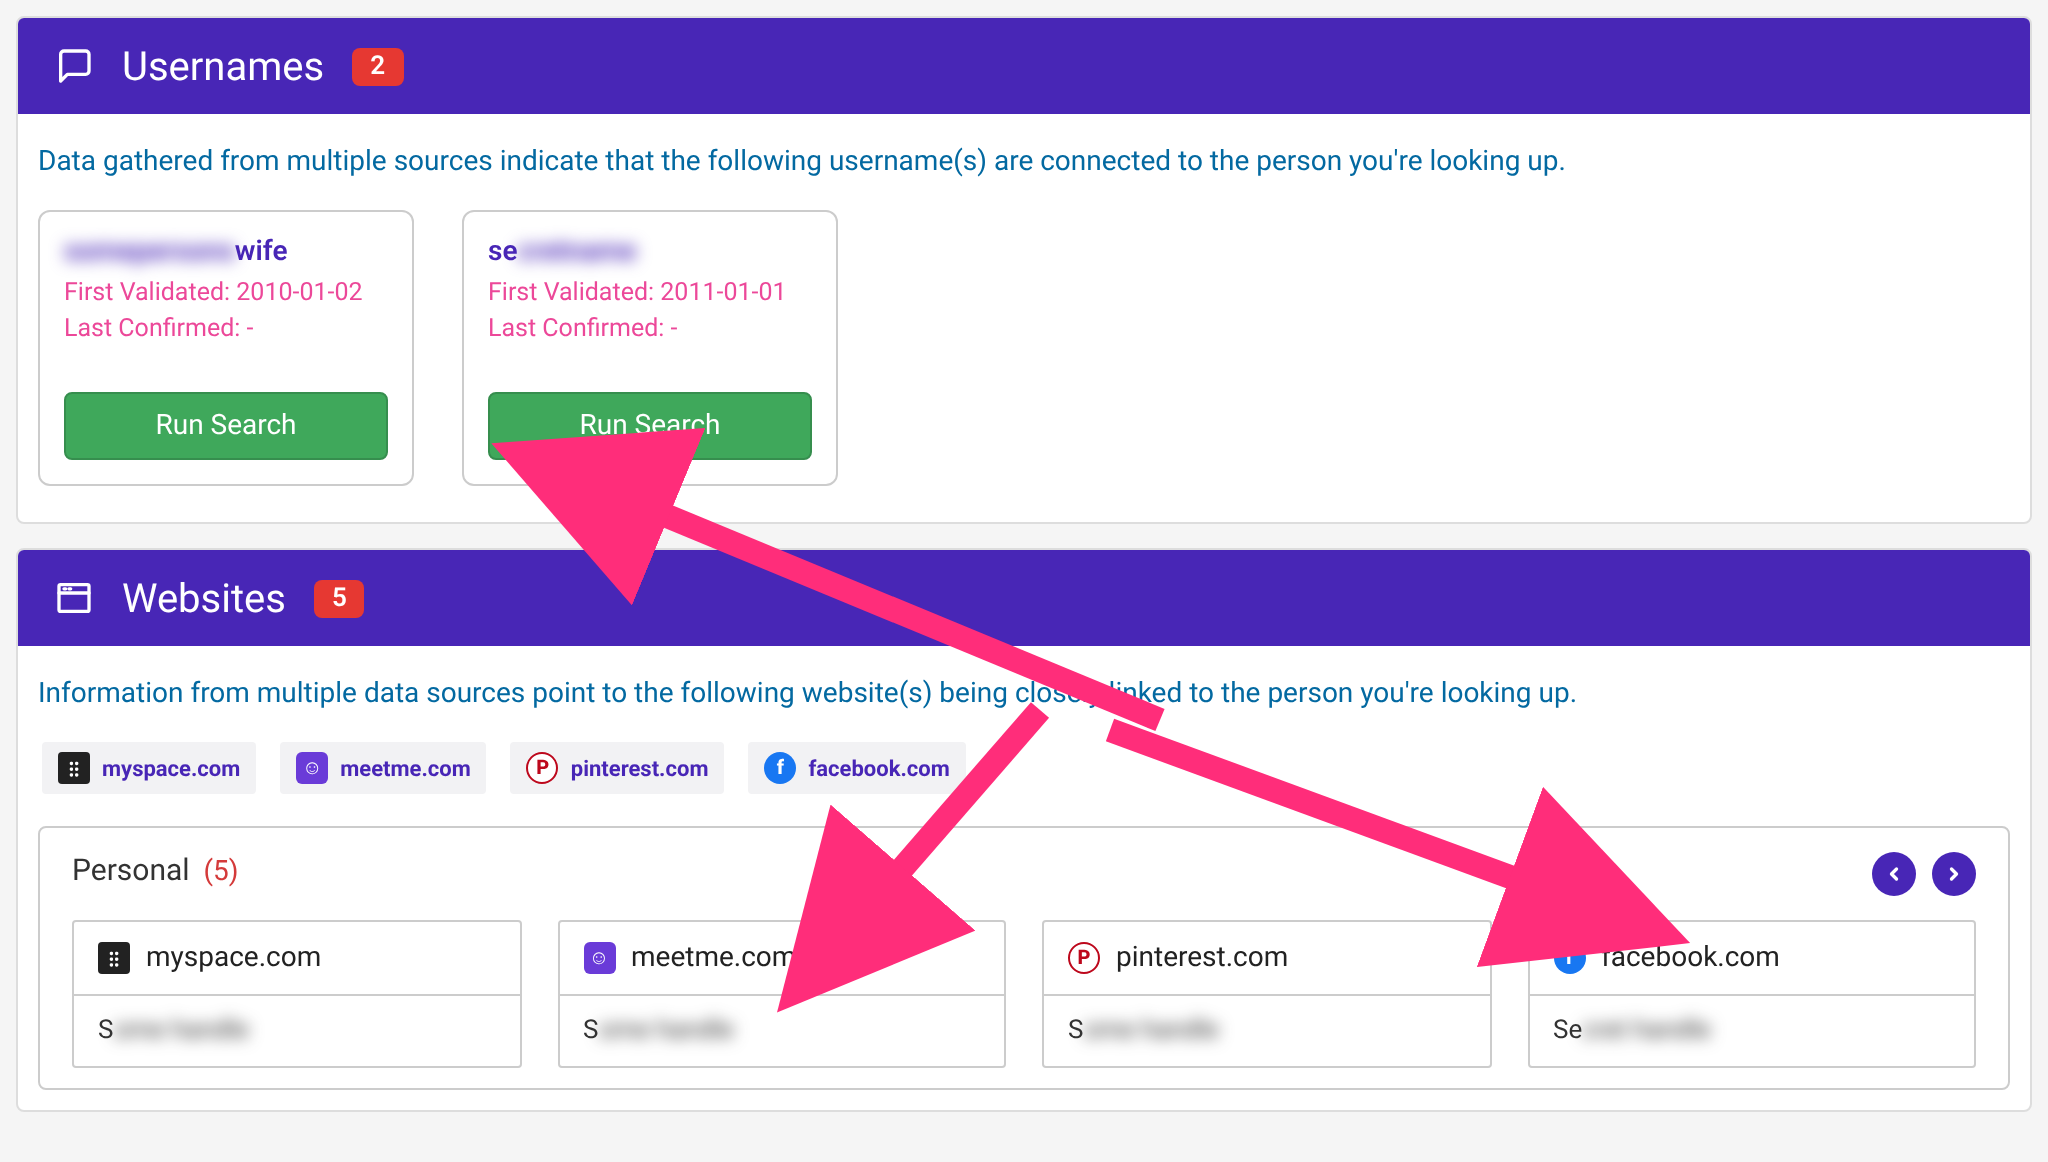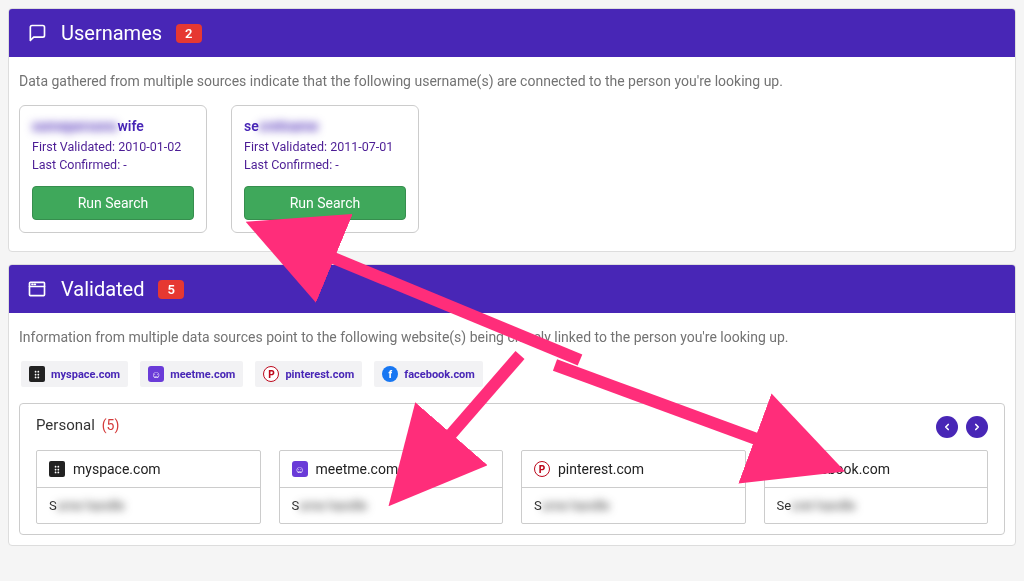--- a/index.html
+++ b/index.html
@@ -36,44 +36,44 @@
     background: #e63832;
     color: #fff;
     border-radius: 4px;
     font-size: 13px;
     font-weight: 600;
     padding: 3px 9px;
     line-height: 1;
   }
   .panel-desc {
     padding: 16px 10px 16px 10px;
-    color: #737373;
+    color: #0369a1;
     font-size: 14px;
   }
   .username-cards {
     display: flex;
     gap: 24px;
     padding: 0 10px 18px 10px;
   }
   .username-card {
     border: 1px solid #ccc;
     border-radius: 6px;
     padding: 12px 12px 12px 12px;
     width: 188px;
   }
   .uname {
     color: #4826b6;
     font-weight: 600;
     margin-bottom: 4px;
     font-size: 14px;
   }
   .blur { filter: blur(4px); display:inline-block; }
-  .uline { font-size: 12.5px; color: #4c1d95; line-height: 1.45; }
+  .uline { font-size: 12.5px; color: #ec4899; line-height: 1.45; }
   .run-btn {
-    margin-top: 12px;
+    margin-top: 22px;
     width: 100%;
     background: #3fa85b;
     border: 1px solid #368e4e;
     color: #fff;
     text-align: center;
     padding: 8px 0;
     border-radius: 4px;
     font-size: 14px;
     cursor: pointer;
   }
@@ -170,38 +170,38 @@
         <span class="blur">somepersons</span><span>wife</span>
       </div>
       <div class="uline"><span>First Validated:</span> <span>2010-01-02</span></div>
       <div class="uline"><span>Last Confirmed:</span> <span>-</span></div>
       <div class="run-btn">Run Search</div>
     </div>
     <div class="username-card">
       <div class="uname">
         <span>se</span><span class="blur">cretname</span>
       </div>
-      <div class="uline"><span>First Validated:</span> <span>2011-07-01</span></div>
+      <div class="uline"><span>First Validated:</span> <span>2011-01-01</span></div>
       <div class="uline"><span>Last Confirmed:</span> <span>-</span></div>
       <div class="run-btn">Run Search</div>
     </div>
   </div>
 </div>
 
 <div class="panel">
   <div class="panel-header">
     <span class="hicon">
       <svg viewBox="0 0 24 24" fill="none" stroke="#fff" stroke-width="2" stroke-linecap="round" stroke-linejoin="round">
           <rect x="3" y="4" width="18" height="16" rx="1"></rect>
           <line x1="3" y1="9" x2="21" y2="9"></line>
           <line x1="6" y1="6.5" x2="7" y2="6.5"></line>
           <line x1="9" y1="6.5" x2="10" y2="6.5"></line>
         </svg>
     </span>
-    <span class="panel-title">Validated</span>
+    <span class="panel-title">Websites</span>
     <span class="badge-count">5</span>
   </div>
   <div class="panel-desc">Information from multiple data sources point to the following website(s) being closely linked to the person you're looking up.</div>
 
   <div class="chipbar">
     <span class="chip">
       <span class="site-ico ico-myspace">⁝⁝</span>
       <span>myspace.com</span>
     </span>
     <span class="chip">

